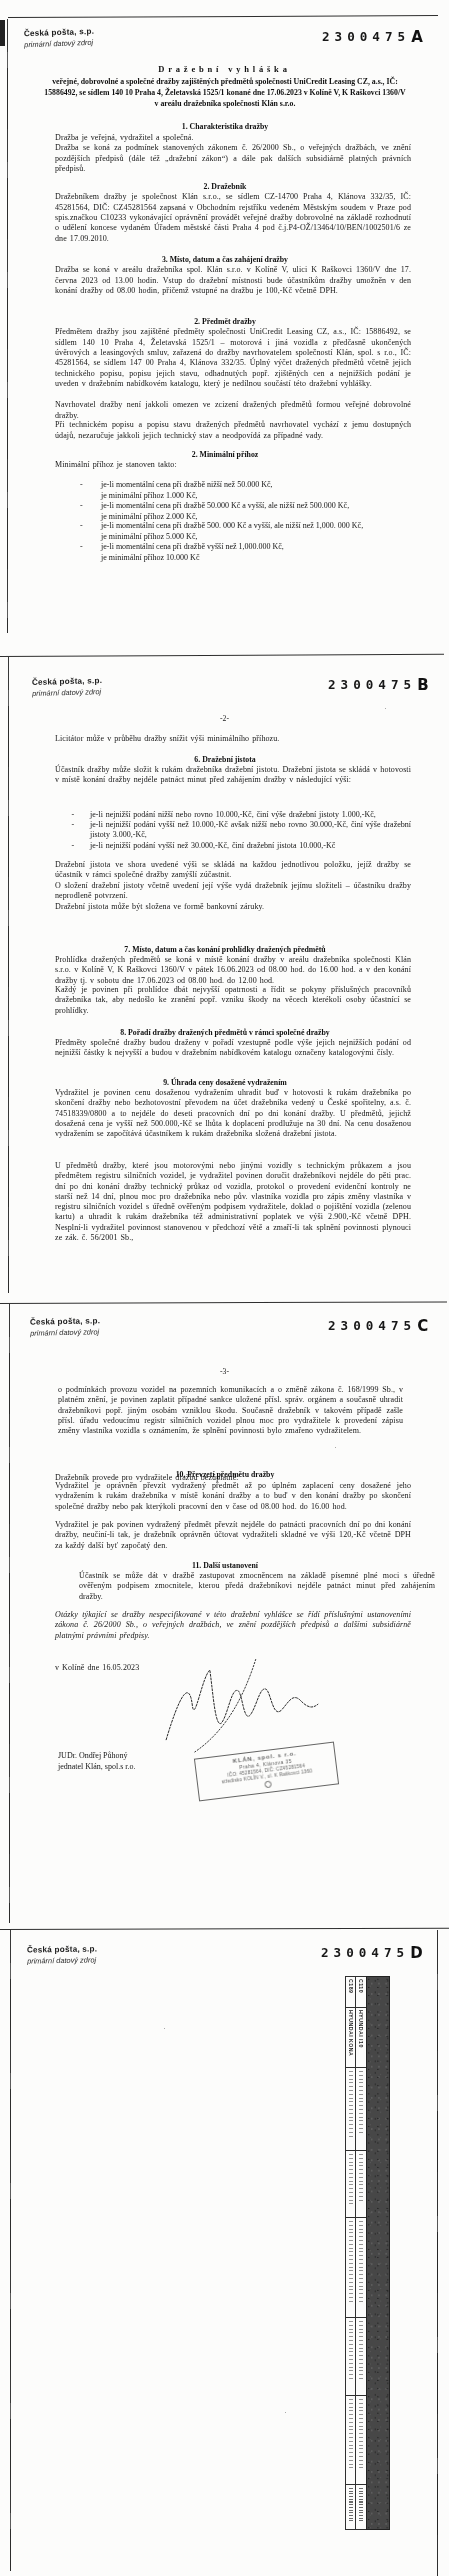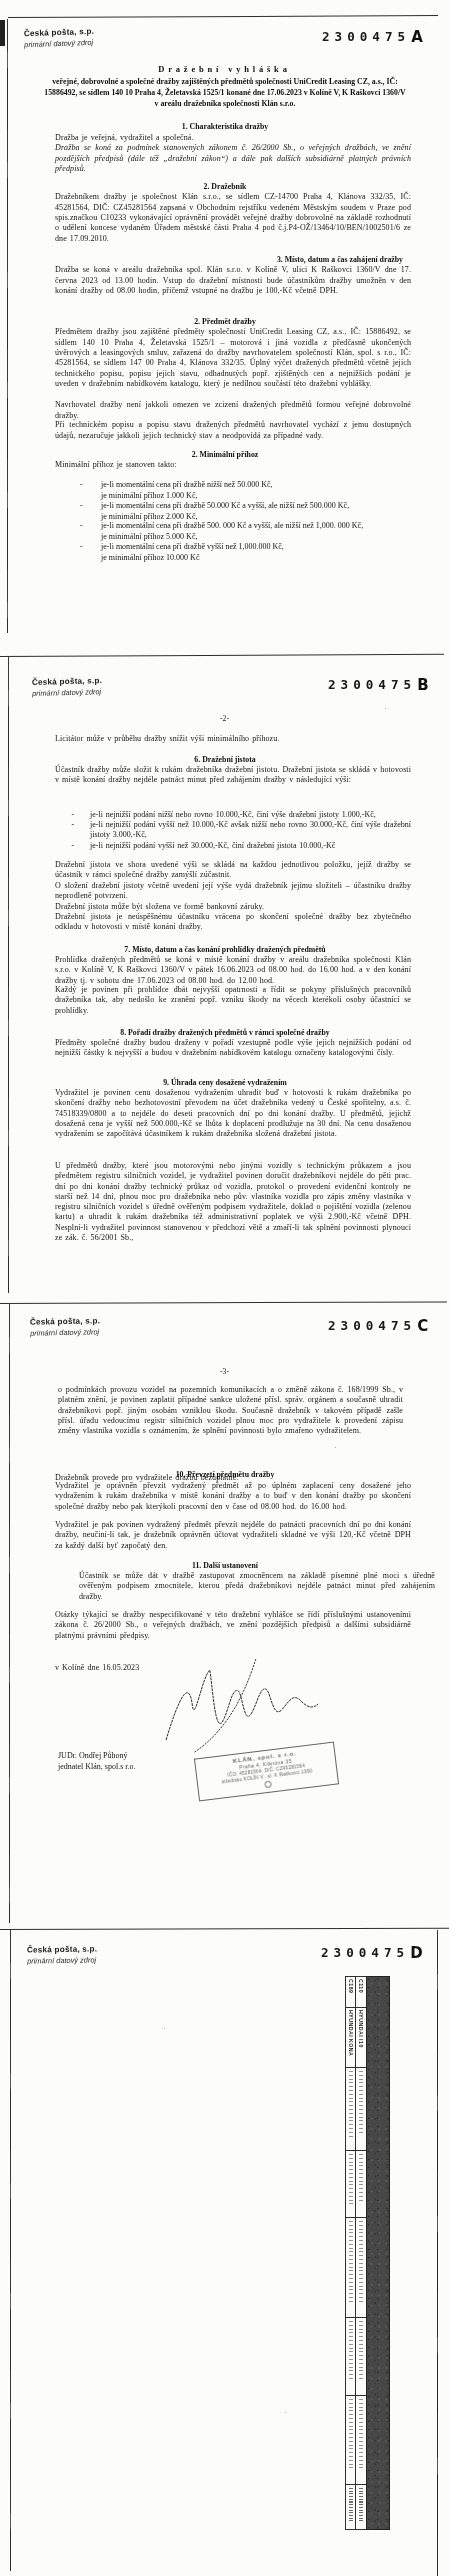--- a/index.html
+++ b/index.html
@@ -75,26 +75,26 @@
   </div>
   <div class="serial" style="left:322px;top:12px;">
     <span class="serial-num">2300475</span><span class="serial-letter">A</span>
   </div>
 
   <div class="doc-title" style="top:48px;">Dražební vyhláška</div>
   <div class="doc-sub" style="top:60px;">veřejné, dobrovolné a společné dražby zajištěných předmětů společnosti UniCredit Leasing CZ, a.s., IČ: 15886492, se sídlem 140 10  Praha 4, Želetavská 1525/1 konané dne 17.06.2023 v Kolíně V, K Raškovci 1360/V v areálu dražebníka společnosti Klán s.r.o.</div>
 
   <div class="h" style="top:106px;">1.  Charakteristika dražby</div>
   <div class="p pc" style="top:117px;">Dražba je veřejná, vydražitel a společná.</div>
-  <div class="p" style="top:127px;font-style:italic;">Dražba se koná za podmínek stanovených zákonem č. 26/2000 Sb., o veřejných dražbách, ve znění pozdějších předpisů (dále též „dražební zákon“) a dále pak dalších subsidiárně platných právních předpisů.</div>
+  <div class="p" style="top:127px;">Dražba se koná za podmínek stanovených zákonem č. 26/2000 Sb., o veřejných dražbách, ve znění pozdějších předpisů (dále též „dražební zákon“) a dále pak dalších subsidiárně platných právních předpisů.</div>
 
   <div class="h" style="top:166px;">2.  Dražebník</div>
   <div class="p" style="top:176px;">Dražebníkem dražby je společnost Klán s.r.o., se sídlem CZ-14700  Praha 4, Klánova 332/35, IČ: 45281564, DIČ: CZ45281564 zapsaná v Obchodním rejstříku vedeném Městským soudem v Praze pod spis.značkou C10233 vykonávající oprávnění provádět veřejné dražby dobrovolné na základě rozhodnutí o udělení koncese vydaném Úřadem městské části Praha 4 pod č.j.P4-OŽ/13464/10/BEN/1002501/6 ze dne 17.09.2010.</div>
 
-  <div class="h" style="top:239px;text-align:right;">3.  Místo, datum a čas zahájení dražby</div>
+  <div class="h" style="top:239px;">3.  Místo, datum a čas zahájení dražby</div>
   <div class="p" style="top:249px;">Dražba se koná v areálu dražebníka spol. Klán s.r.o. v Kolíně V, ulici K Raškovci 1360/V dne 17. června 2023 od 13.00 hodin. Vstup do dražební místnosti bude účastníkům dražby umožněn v den konání dražby od 08.00 hodin, přičemž vstupné na dražbu je 100,-Kč včetně DPH.</div>
 
   <div class="h" style="top:301px;">2.  Předmět dražby</div>
   <div class="p" style="top:311px;">Předmětem dražby jsou zajištěné předměty společnosti UniCredit Leasing CZ, a.s., IČ: 15886492, se sídlem 140 10  Praha 4, Želetavská 1525/1 – motorová i jiná vozidla z předčasně ukončených úvěrových a leasingových smluv, zařazená do dražby navrhovatelem společností Klán, spol. s r.o., IČ: 45281564, se sídlem 147 00  Praha 4, Klánova 332/35. Úplný výčet dražených předmětů včetně jejich technického popisu, popisu jejich stavu, odhadnutých popř. zjištěných cen a nejnižších podání je uveden v dražebním nabídkovém katalogu, který je nedílnou součástí této dražební vyhlášky.</div>
   <div class="p" style="top:404px;">Při technickém popisu a popisu stavu dražených předmětů navrhovatel vychází z jemu dostupných údajů, nezaručuje jakkoli jejich technický stav a neodpovídá za případné vady.</div>
   <div class="p" style="top:384px;">Navrhovatel dražby  není jakkoli omezen ve zcizení dražených předmětů formou veřejné dobrovolné dražby.</div>
 
   <div class="h" style="top:434px;">2.  Minimální příhoz</div>
   <div class="p pc" style="top:444px;">Minimální příhoz je stanoven takto:</div>
 
@@ -147,21 +147,20 @@
     <span>je-li nejnižší podání vyšší než 10.000,-Kč avšak nižší nebo rovno 30.000,-Kč, činí výše dražební jistoty 3.000,-Kč,</span>
   </div>
   <div class="li2" style="top:185px;">
     <span class="dash">-</span>
     <span>je-li nejnižší podání vyšší než 30.000,-Kč, činí dražební jistota 10.000,-Kč</span>
   </div>
 
   <div class="p" style="top:204px;">Dražební jistota ve shora uvedené výši se skládá na každou jednotlivou položku, jejíž dražby se účastník v rámci společné dražby zamýšlí zúčastnit.</div>
   <div class="p" style="top:225px;">O složení dražební jistoty včetně uvedení její výše vydá dražebník jejímu složiteli – účastníku dražby neprodleně potvrzení.</div>
   <div class="p pc" style="top:246px;">Dražební jistota může být složena ve formě bankovní záruky.</div>
-  <div class="p" style="top:256px;">Dražební jistota je neúspěšnému účastníku vrácena po skončení společné dražby bez zbytečného odkladu v hotovosti v místě konání dražby.</div>
 
   <div class="h" style="top:289px;">7.  Místo, datum a čas konání prohlídky dražených předmětů</div>
   <div class="p" style="top:299px;">Prohlídka dražených předmětů se koná v místě konání dražby v areálu dražebníka společnosti Klán s.r.o. v Kolíně V, K Raškovci 1360/V v pátek 16.06.2023 od 08.00 hod. do 16.00 hod. a v den konání dražby tj. v sobotu dne 17.06.2023 od 08.00 hod. do 12.00 hod.</div>
   <div class="p" style="top:329px;">Každý je povinen při prohlídce dbát nejvyšší opatrnosti a řídit se pokyny příslušných pracovníků dražebníka tak, aby nedošlo ke zranění popř. vzniku škody na věcech kterékoli osoby účastnící se prohlídky.</div>
 
   <div class="h" style="top:372px;">8.  Pořadí dražby dražených předmětů v rámci společné dražby</div>
   <div class="p" style="top:382px;">Předměty společné dražby budou draženy v pořadí vzestupně podle výše jejich nejnižších podání od nejnižší částky k nejvyšší a budou v dražebním nabídkovém katalogu označeny katalogovými čísly.</div>
 
   <div class="h" style="top:422px;">9.  Úhrada ceny dosažené vydražením</div>
   <div class="p" style="top:432px;">Vydražitel je povinen cenu dosaženou vydražením uhradit buď v hotovosti k rukám dražebníka po skončení dražby nebo bezhotovostní převodem na účet dražebníka vedený u České spořitelny, a.s. č. 74518339/0800 a to nejdéle do deseti pracovních dní po dni konání dražby. U předmětů, jejichž dosažená cena je vyšší než 500.000,-Kč se lhůta k doplacení prodlužuje na 30 dní. Na cenu dosaženou vydražením se započítává účastníkem k rukám dražebníka složená dražební jistota.</div>
@@ -183,21 +182,21 @@
 
   <div class="p" style="top:82px;width:345px;left:58px;">o podmínkách provozu vozidel na pozemních komunikacích a o změně zákona č. 168/1999 Sb., v platném znění, je povinen zaplatit případné sankce uložené přísl. správ. orgánem  a současně uhradit dražebníkovi popř. jiným osobám vzniklou škodu. Současně dražebník v takovém případě zašle přísl. úřadu vedoucímu registr silničních vozidel plnou moc pro vydražitele k provedení zápisu změny vlastníka vozidla s oznámením, že splnění povinnosti bylo zmařeno vydražitelem.</div>
   <div class="p pc" style="top:146px;margin-top:24px;">Dražebník provede pro vydražitele dražbu bezúplatně.</div>
 
   <div class="h" style="top:167px;">10. Převzetí předmětu dražby</div>
   <div class="p" style="top:178px;">Vydražitel je oprávněn převzít vydražený předmět až po úplném zaplacení ceny dosažené jeho vydražením k rukám dražebníka v místě konání dražby a to buď v den konání dražby po skončení společné dražby nebo pak kterýkoli pracovní den v čase od 08.00 hod. do 16.00 hod.</div>
   <div class="p" style="top:217px;">Vydražitel je pak povinen vydražený předmět převzít nejdéle do patnácti pracovních dní po dni konání dražby, neučiní-li tak, je dražebník oprávněn účtovat vydražiteli skladné ve výši 120,-Kč včetně DPH za každý další byť započatý den.</div>
 
   <div class="h" style="top:258px;">11. Další ustanovení</div>
   <div class="p" style="top:268px;margin-left:24px;">Účastník se může dát v dražbě zastupovat zmocněncem na základě písemné plné moci s úředně ověřeným podpisem zmocnitele, kterou předá dražebníkovi nejdéle patnáct minut před zahájením dražby.</div>
-  <div class="p" style="top:307px;">Otázky týkající se dražby nespecifikované v této dražební vyhlášce se řídí příslušnými ustanoveními zákona č. 26/2000 Sb., o veřejných dražbách, ve znění pozdějších předpisů a dalšími subsidiárně platnými právními předpisy.</div>
+  <div class="p" style="top:307px;font-style:italic;">Otázky týkající se dražby nespecifikované v této dražební vyhlášce se řídí příslušnými ustanoveními zákona č. 26/2000 Sb., o veřejných dražbách, ve znění pozdějších předpisů a dalšími subsidiárně platnými právními předpisy.</div>
 
   <div class="p pc" style="top:360px;">v Kolíně dne 16.05.2023</div>
 
   <svg class="sig-svg" style="left:156px;top:355px;" width="181" height="104" viewBox="0 0 330 190">
     <path d="M182,2 C170,40 150,90 118,128 C104,145 88,160 70,172" fill="none" stroke="#1c1c1c" stroke-width="1.6" stroke-dasharray="4 2"></path>
     <path d="M18,150 C42,70 60,38 66,86 C70,122 84,34 98,22 C104,64 108,132 120,118 C132,100 138,52 150,60 C158,68 160,118 172,104 C184,88 190,48 202,58 C210,68 214,108 228,96 C240,84 248,64 262,76 C272,86 282,96 296,84" fill="none" stroke="#181818" stroke-width="1.7" stroke-dasharray="5 1.6"></path>
   </svg>
 
   <div class="stamp" style="left:196px;top:447px;width:130px;">
     <div class="s1">KLÁN, spol. s r.o.</div>

